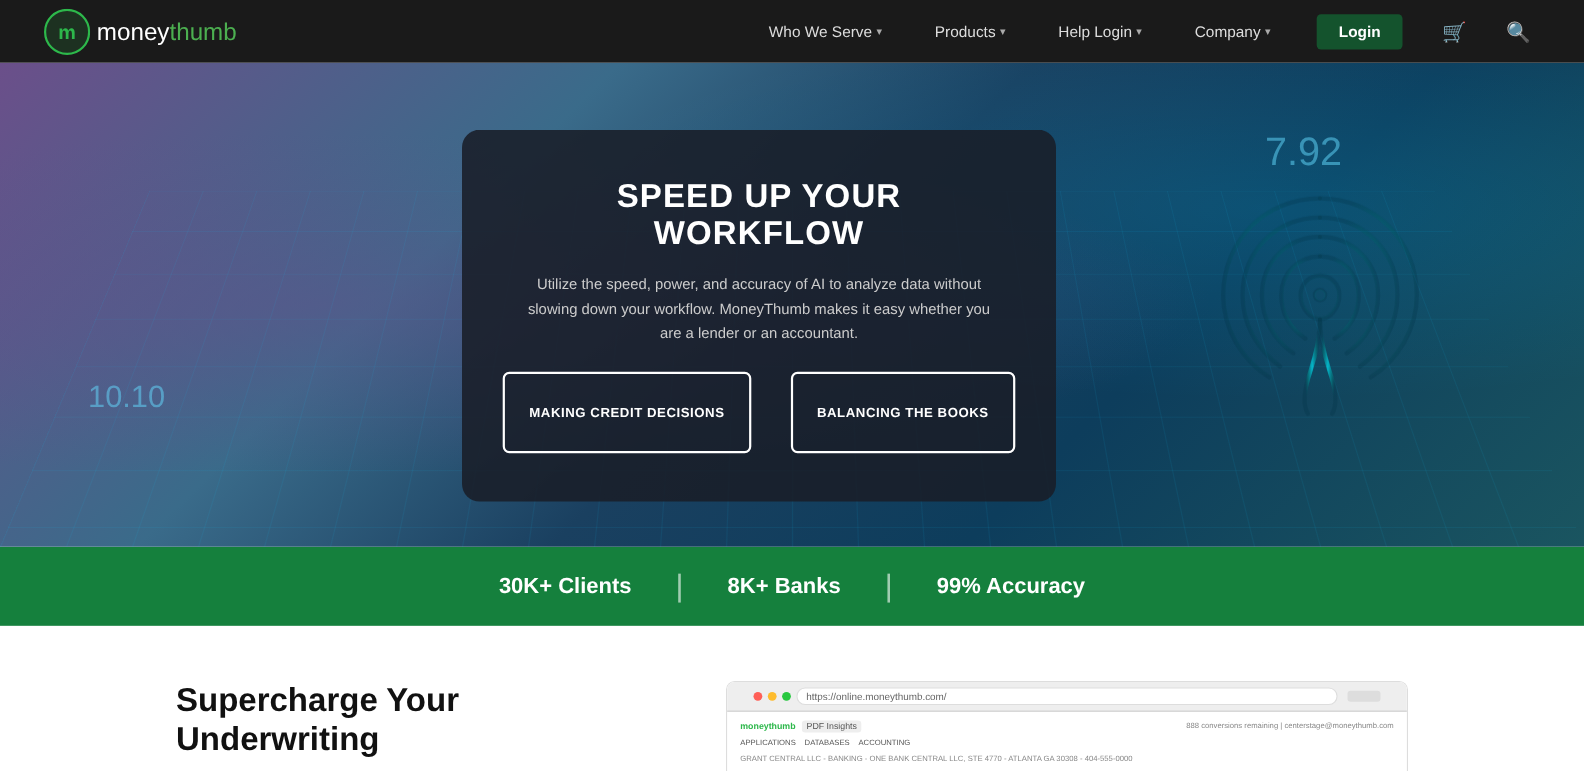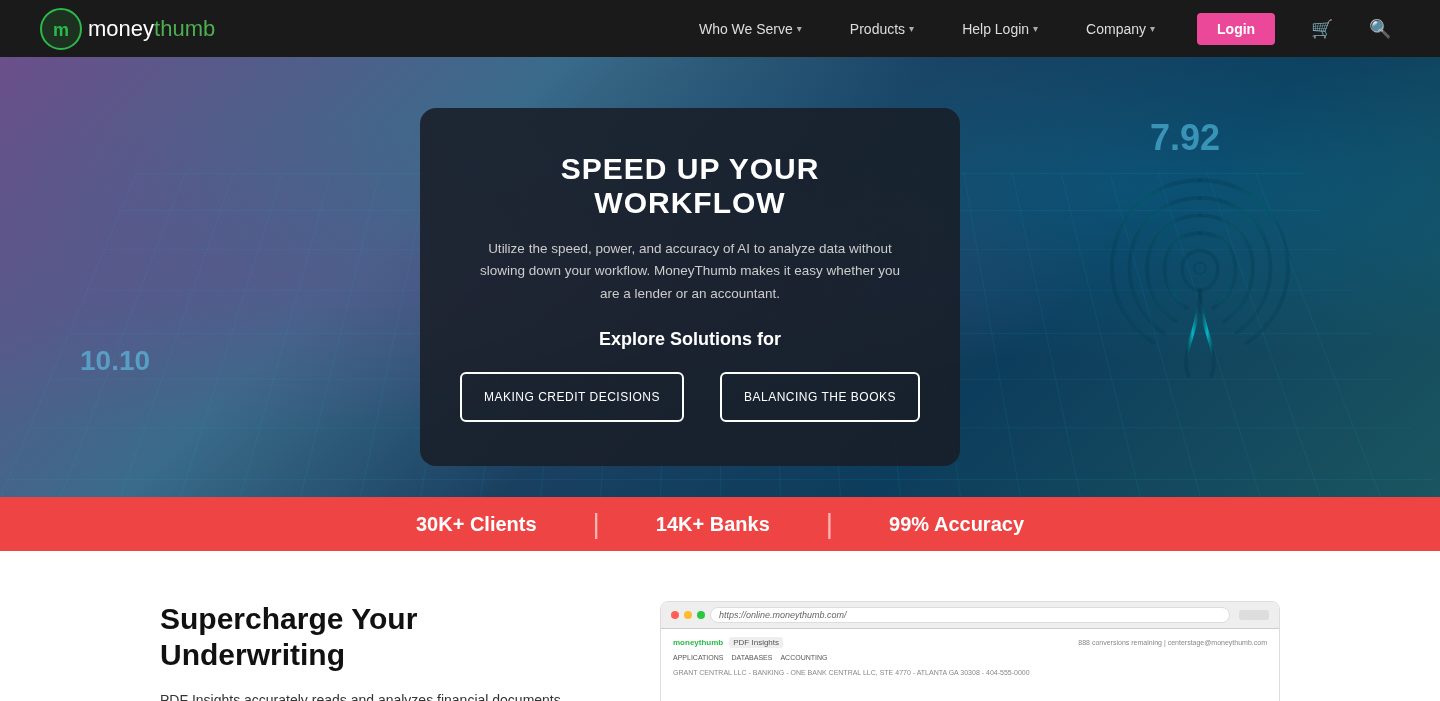--- a/index.html
+++ b/index.html
@@ -45,21 +45,21 @@
       color: #dddddd;
       font-size: 14px;
       cursor: pointer;
       white-space: nowrap;
     }
     .nav-chevron {
       font-size: 10px;
       color: #aaaaaa;
     }
     .nav-login-btn {
-      background: #ec4899;
+      background: #14532d;
       color: #ffffff;
       border: none;
       padding: 8px 20px;
       border-radius: 4px;
       font-size: 14px;
       font-weight: 600;
       cursor: pointer;
       margin: 0 8px;
     }
     .nav-cart-icon, .nav-search-icon {
@@ -96,21 +96,21 @@
         linear-gradient(90deg, rgba(0,200,255,0.08) 1px, transparent 1px);
       background-size: 60px 60px;
       transform: perspective(800px) rotateX(25deg);
       transform-origin: bottom;
     }
     
     .hero-numbers {
       position: absolute;
       color: rgba(100,220,255,0.5);
       font-size: 28px;
-      font-weight: bold;
+      font-weight: normal;
     }
     .hero-numbers.top-right { top: 60px; right: 220px; font-size: 36px; }
     .hero-numbers.mid-left { bottom: 120px; left: 80px; font-size: 28px; }
 
     
     .hero-fingerprint {
       position: absolute;
       right: 130px;
       top: 50%;
       transform: translateY(-50%);
@@ -154,44 +154,44 @@
     .hero-buttons {
       display: flex;
       align-items: center;
       justify-content: center;
       gap: 0;
     }
     .hero-btn {
       border: 2px solid #ffffff;
       color: #ffffff;
       background: transparent;
-      padding: 16px 22px;
+      padding: 28px 22px;
       border-radius: 6px;
       font-size: 12px;
-      font-weight: 400;
+      font-weight: 700;
       letter-spacing: 0.5px;
       cursor: pointer;
       text-transform: uppercase;
       white-space: nowrap;
     }
     .hero-divider {
       width: 1px;
       height: 50px;
       background: #888888;
       margin: 0 18px;
     }
 
     
     .stats-bar {
-      background: #ef4444;
+      background: #15803d;
       display: flex;
       align-items: center;
       justify-content: center;
-      height: 54px;
-      gap: 16px;
+      height: 72px;
+      gap: 0;
     }
     .stat-item {
       color: #ffffff;
       font-size: 20px;
       font-weight: 600;
       padding: 0 40px;
     }
     .stat-divider {
       color: rgba(255,255,255,0.6);
       font-size: 28px;
@@ -238,24 +238,23 @@
       width: 100%;
       height: 100%;
       min-height: 160px;
       position: relative;
     }
     
     .app-bar {
       display: flex;
       align-items: center;
       background: #eeeeee;
-      padding: 5px 10px;
+      padding: 5px 24px;
       gap: 5px;
       border-bottom: 1px solid #cccccc;
-      font-style: italic;
     }
     .app-dot {
       width: 8px; height: 8px;
       border-radius: 50%;
     }
     .app-dot.red { background: #ff5f57; }
     .app-dot.yellow { background: #febc2e; }
     .app-dot.green { background: #28c840; }
     .app-url-bar {
       flex: 1;
@@ -375,33 +374,32 @@
 
         <path d="M100,112 C100,125 103,140 108,155 C113,170 115,182 110,190" stroke-linecap="round"></path>
         <path d="M100,112 C100,125 97,140 92,155 C87,170 85,182 90,190" stroke-linecap="round"></path>
       </g>
     </svg>
   </div>
 
   <div class="hero-card">
     <h1>SPEED UP YOUR WORKFLOW</h1>
     <p>Utilize the speed, power, and accuracy of AI to analyze data without slowing down your workflow. MoneyThumb makes it easy whether you are a lender or an accountant.</p>
-    <div class="explore-label">Explore Solutions for</div>
     <div class="hero-buttons">
       <button class="hero-btn">MAKING CREDIT DECISIONS</button>
       <div class="hero-divider"></div>
       <button class="hero-btn">BALANCING THE BOOKS</button>
     </div>
   </div>
 </section>
 
 <div class="stats-bar">
   <div class="stat-item">30K+ Clients</div>
   <div class="stat-divider">|</div>
-  <div class="stat-item">14K+ Banks</div>
+  <div class="stat-item">8K+ Banks</div>
   <div class="stat-divider">|</div>
   <div class="stat-item">99% Accuracy</div>
 </div>
 
 <div class="bottom-section">
   <div class="bottom-text">
     <h2>
       <span>Supercharge Your</span><br>
       <span>Underwriting</span>
     </h2>

